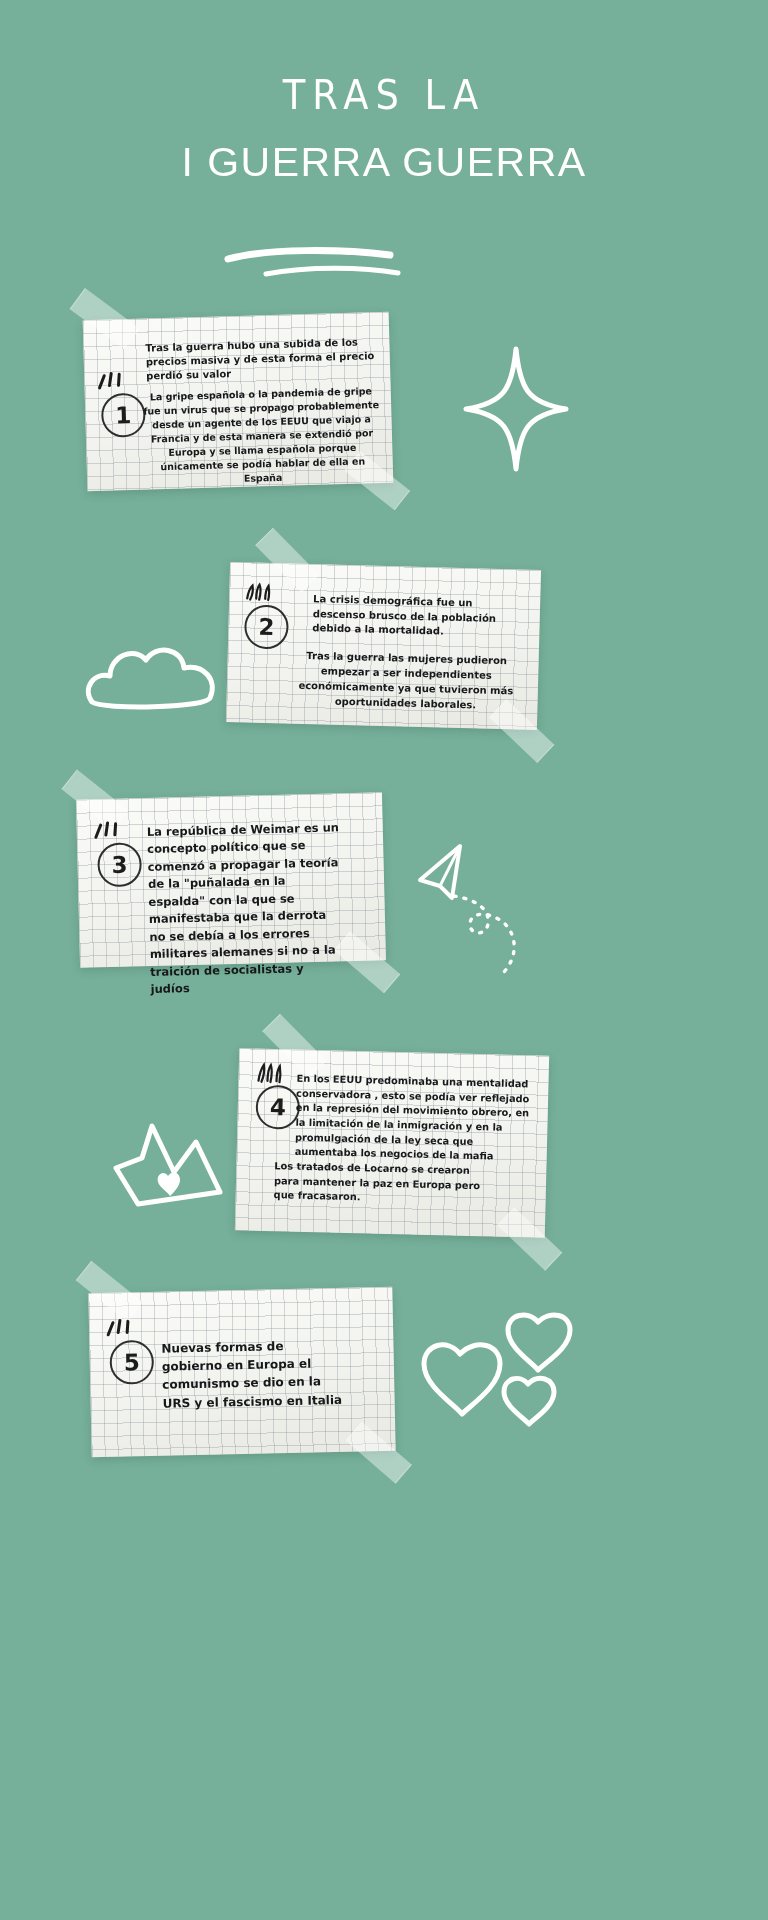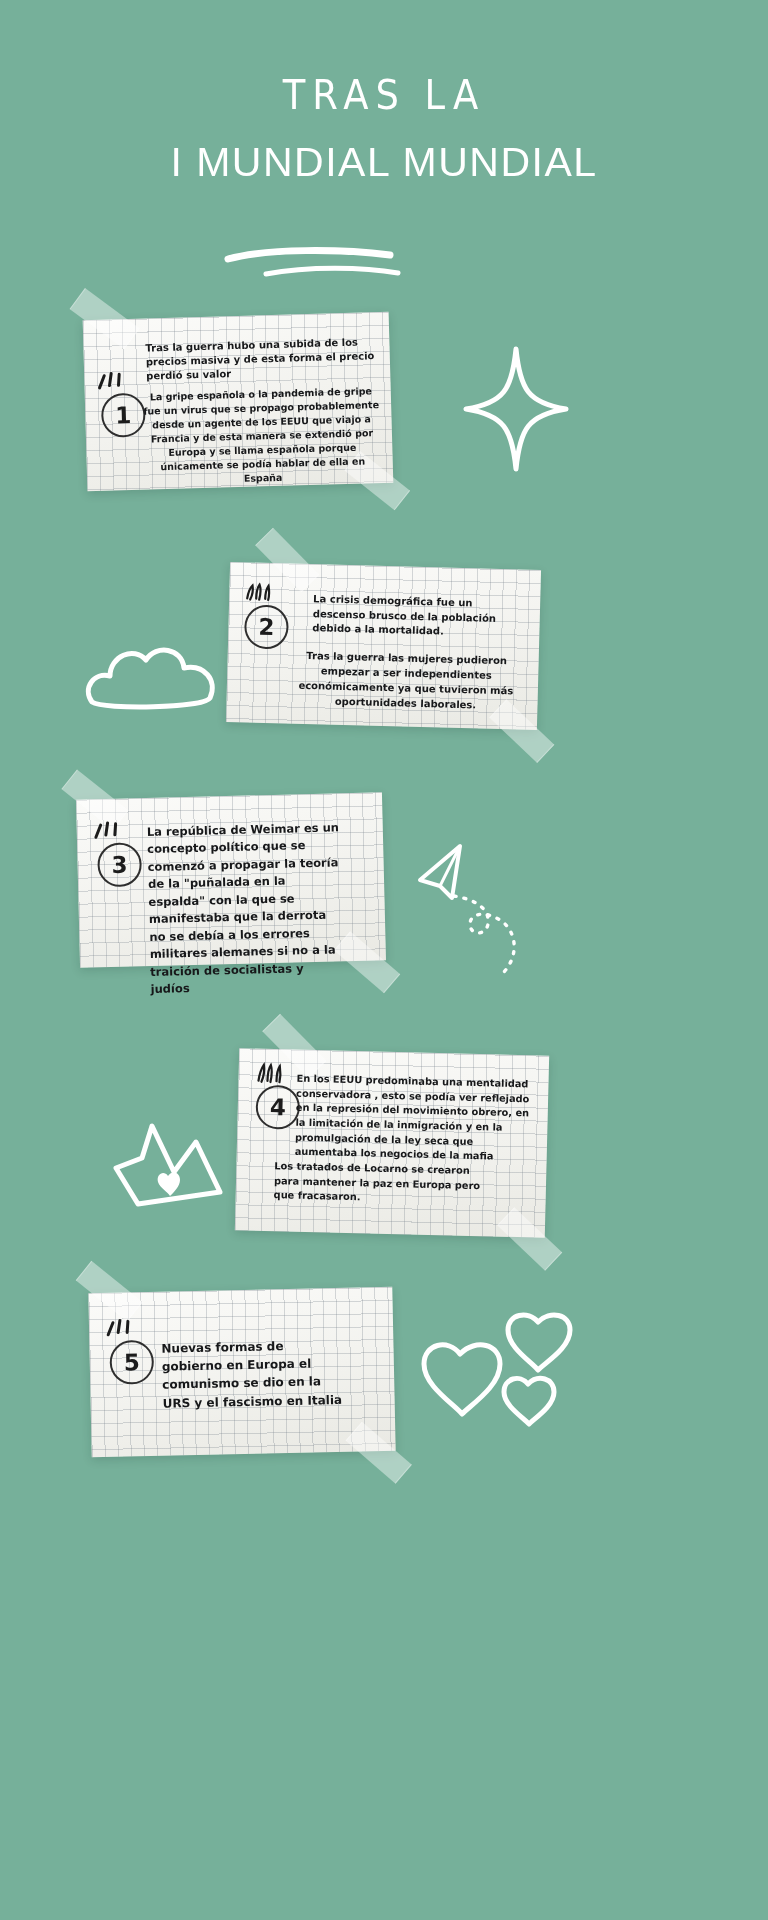--- a/index.html
+++ b/index.html
@@ -67,21 +67,21 @@
 
   svg{display:block;overflow:visible;}
 </style>
 </head>
 <body>
 
 <div class="stage">
 
   <div class="title-wrap">
     <div class="title-1">TRAS LA</div>
-    <div class="title-2">I MUNDIAL MUNDIAL</div>
+    <div class="title-2">I GUERRA GUERRA</div>
   </div>
 
   <div class="underline-doodle">
     <svg viewBox="0 0 200 36" width="200" height="36">
       <path d="M6,13 C46,2 120,3 168,9" stroke="#ffffff" stroke-width="7" fill="none" stroke-linecap="round"></path>
       <path d="M44,28 C86,20 142,21 176,27" stroke="#ffffff" stroke-width="5" fill="none" stroke-linecap="round"></path>
     </svg>
   </div>
 
   <div class="card" style="left:85px;top:316px;width:306px;height:171px;transform:rotate(-1.6deg);">

